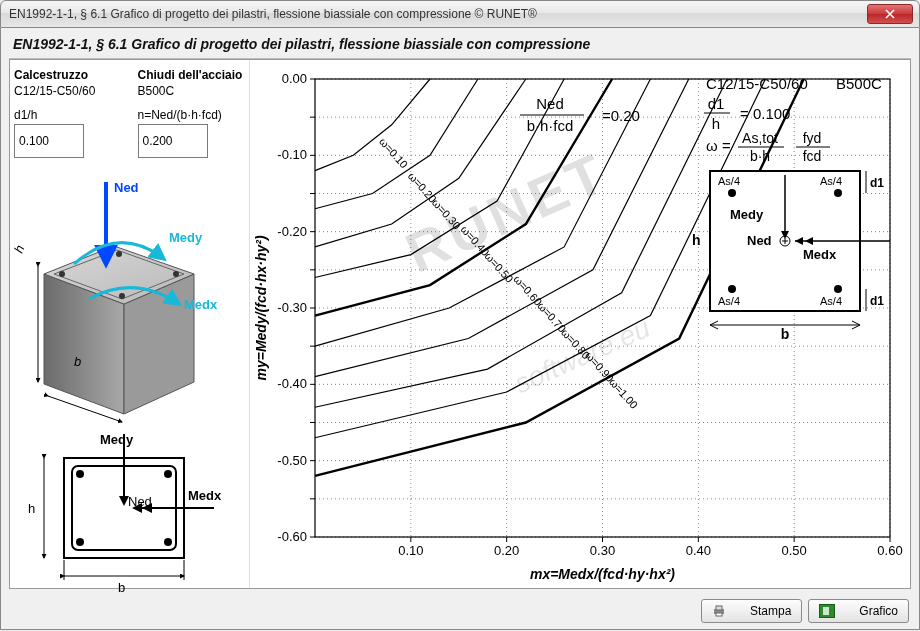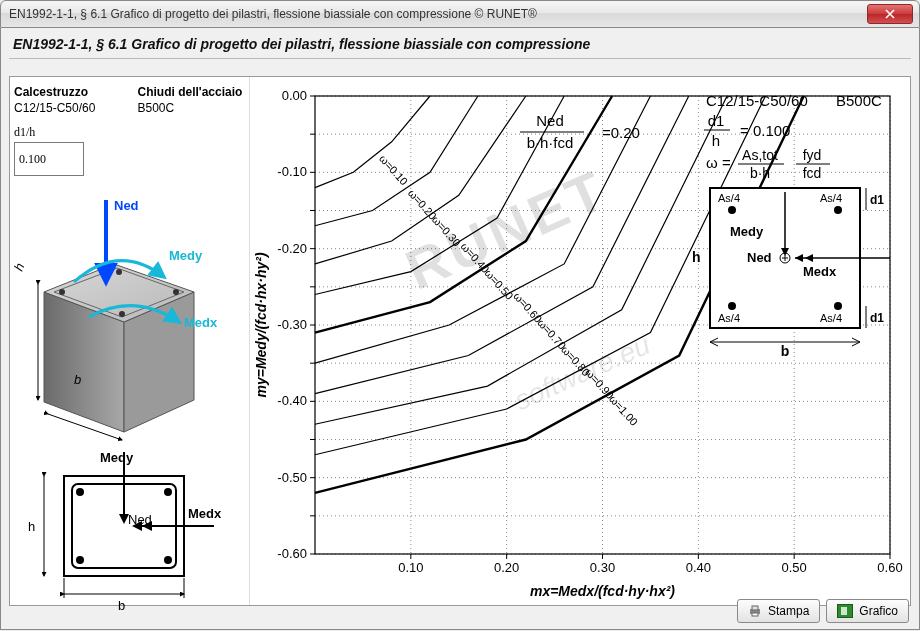--- a/index.html
+++ b/index.html
@@ -45,41 +45,40 @@
     font-style: italic;
     color: #111;
     padding: 2px 4px 6px 4px;
     border-bottom: 1px solid #bbb;
   }
   .content {
     display: flex;
     background: #fff;
     border: 1px solid #999;
     height: 530px;
-    margin-top: 17px;
+    margin-top: 0;
   }
   .left {
     width: 240px;
     padding: 8px 4px;
     border-right: 1px solid #ddd;
     font-family: Arial, sans-serif;
   }
   .left-row { display: flex; gap: 16px; margin-bottom: 4px; }
   .left-col { flex: 1; }
   .lbl { font-weight: bold; font-size: 12px; }
   .sublbl { font-size: 12px; margin-top: 2px; }
-  .small-lbl { font-size: 12px; margin-top: 6px; font-family: Liberation Serif, serif; }
+  .small-lbl { font-size: 12px; margin-top: 6px; }
   .input-box {
     width: 70px; height: 20px;
     border: 1px solid #7a7a7a;
     background: #fff;
     font-size: 12px;
     padding: 16px 4px;
     margin-top: 2px;
-    font-family: Liberation Serif, serif;
   }
   .diagram-area { position: relative; width: 232px; height: 260px; margin-top: 6px; }
   .plan-area { position: relative; width: 232px; height: 170px; margin-top: 4px; }
   svg { display: block; }
   .right { flex: 1; position: relative; }
   .chart-svg { width: 100%; height: 100%; }
   .watermark {
     position: absolute;
     left: 150px; top: 120px;
     font-size: 56px;
@@ -106,21 +105,21 @@
     display: flex; gap: 6px;
   }
   .btn {
     height: 24px;
     min-width: 80px;
     background: linear-gradient(to bottom, #fdfdfd, #e3e3e3);
     border: 1px solid #8a8a8a;
     border-radius: 3px;
     font-size: 12px;
     display: flex; align-items: center; justify-content: center;
-    gap: 6px;
+    gap: 24px;
     padding: 0 10px;
   }
   .printer-icon { width:14px; height:12px; }
   .exit-icon { width:16px; height:14px; background:#2d8a2d; border:1px solid #1a5a1a; position: relative; }
   .exit-icon::after { content:""; position:absolute; left:3px; top:2px; width:6px; height:8px; background:#cde8cd; }
   .ann { font-family: Arial, sans-serif; font-size: 13px; }
 </style>
 </head>
 <body>
 
@@ -146,20 +145,24 @@
         </div>
         <div class="left-col">
           <div class="lbl">Chiudi dell'acciaio</div>
           <div class="sublbl">B500C</div>
         </div>
       </div>
       <div class="left-row">
         <div class="left-col">
           <div class="small-lbl">d1/h</div>
           <input class="input-box" value="0.100" style="">
+        </div>
+        <div class="left-col">
+          <div class="small-lbl">n=Ned/(b·h·fcd)</div>
+          <input class="input-box" value="0.200" style="">
         </div>
       </div>
 
       <div class="diagram-area">
         <svg viewBox="0 0 232 260" width="232" height="260">
           <defs>
             <linearGradient id="colside" x1="0" y1="0" x2="1" y2="0">
               <stop offset="0" stop-color="#6b6b6b"></stop>
                 <stop offset="1" stop-color="#a8a8a8"></stop>
             </linearGradient>

